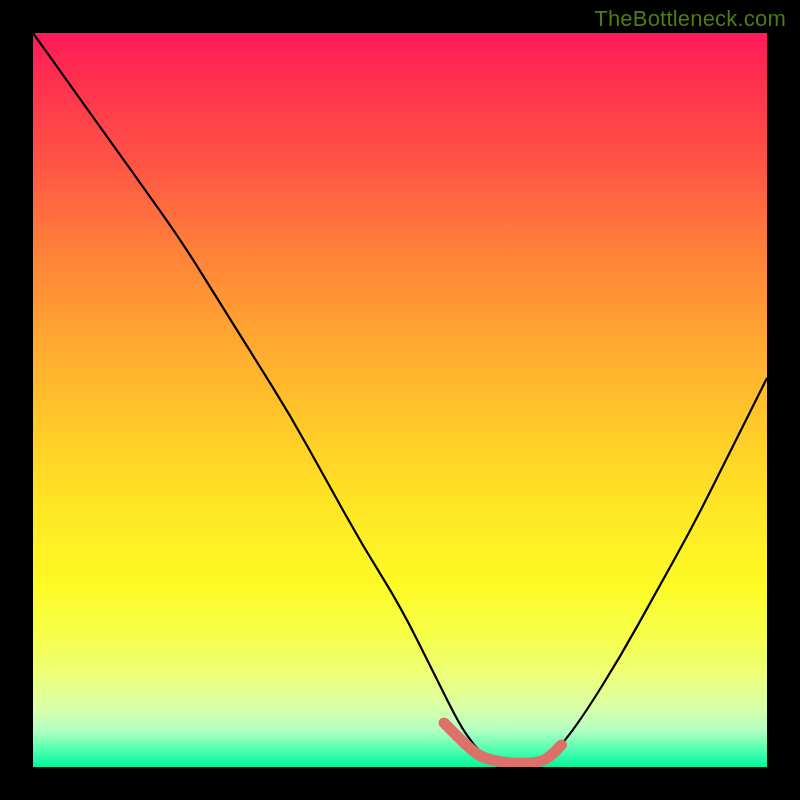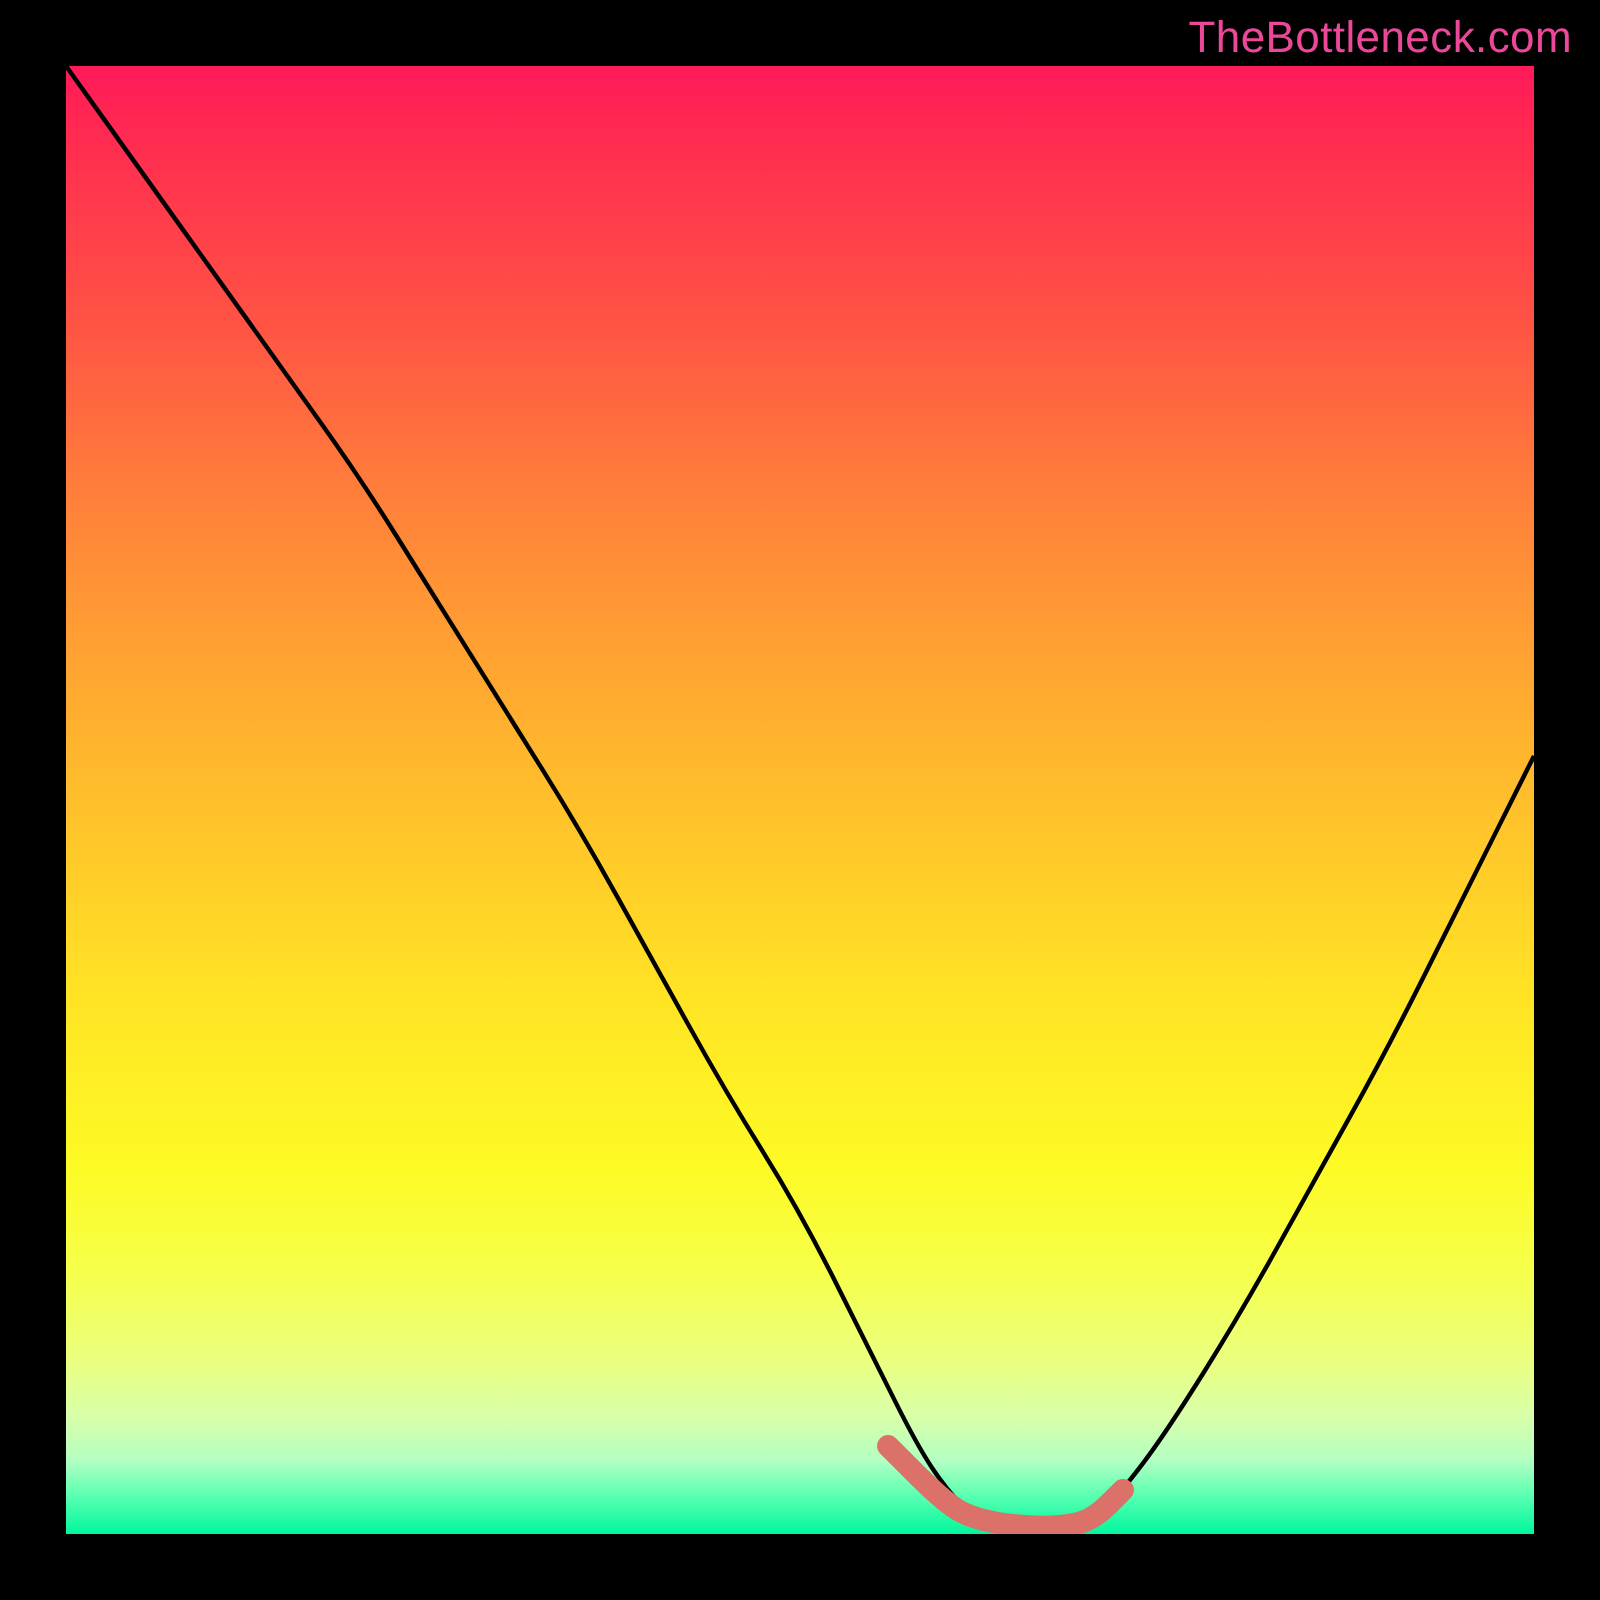--- a/index.html
+++ b/index.html
@@ -8,21 +8,21 @@
     height: 800px;
     background: #000;
     position: relative;
     overflow: hidden;
     font-family: Arial, sans-serif;
   }
   .attribution {
     position: absolute;
     top: 6px;
     right: 14px;
-    color: #ec4899;
+    color: #4d7c0f;
     font-size: 22px;
     letter-spacing: 0.2px;
     z-index: 10;
   }
   .plot-area {
     position: absolute;
     left: 33px;
     top: 33px;
     width: 734px;
     height: 734px;

